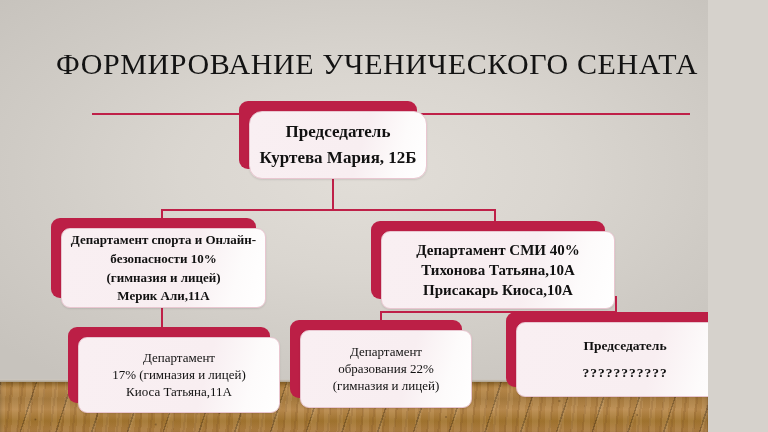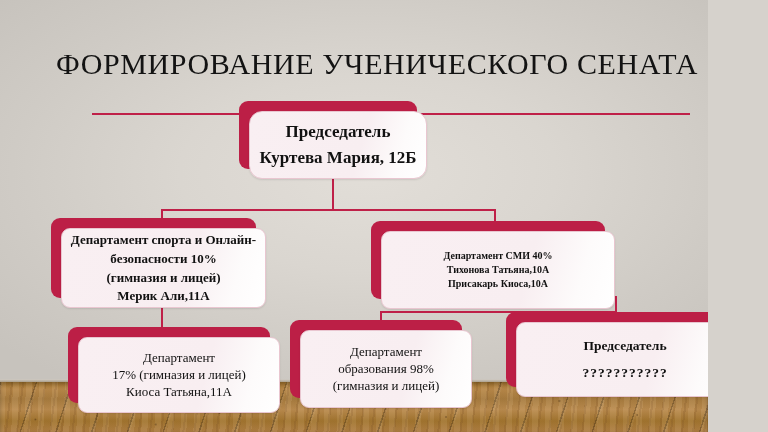--- a/index.html
+++ b/index.html
@@ -82,21 +82,21 @@
   .card .ln{display:block;white-space:nowrap;}
   .bold .card{font-weight:bold;}
   
   #n-chair{left:239px;top:101px;width:188px;height:78px;}
   #n-chair .card{font-size:17px;border-radius:13px;}
   #n-chair .ln{margin:2.5px 0;}
   #n-sport{left:51px;top:218px;width:215px;height:90px;}
   #n-sport .card{font-size:13px;}
   #n-sport .ln{margin:1.5px 0;}
   #n-smi{left:371px;top:221px;width:244px;height:88px;}
-  #n-smi .card{font-size:10px;}
+  #n-smi .card{font-size:15px;}
   #n-smi .ln{margin:1px 0;}
   #n-culture{left:68px;top:327px;width:212px;height:86px;}
   #n-culture .card{font-size:13px;}
   #n-culture .ln{margin:0.5px 0;}
   #n-edu{left:290px;top:320px;width:182px;height:88px;}
   #n-edu .card{font-size:13px;}
   #n-edu .ln{margin:0.5px 0;}
   #n-secr{left:506px;top:312px;width:228px;height:85px;}
   #n-secr .card{font-size:13.5px;font-weight:bold;}
   #n-secr .ln{margin:5px 0;}
@@ -158,21 +158,21 @@
       <span class="ln">Департамент</span>
       <span class="ln">17%  (гимназия и лицей)</span>
       <span class="ln">Киоса Татьяна,11А</span>
     </div>
   </div>
 
   <div class="node" id="n-edu">
     <div class="plate"></div>
     <div class="card">
       <span class="ln">Департамент</span>
-      <span class="ln">образования 98%</span>
+      <span class="ln">образования 22%</span>
       <span class="ln">(гимназия и лицей)</span>
     </div>
   </div>
 
   <div class="node" id="n-secr">
     <div class="plate"></div>
     <div class="card">
       <span class="ln">Председатель</span>
       <span class="ln q">???????????</span>
     </div>

